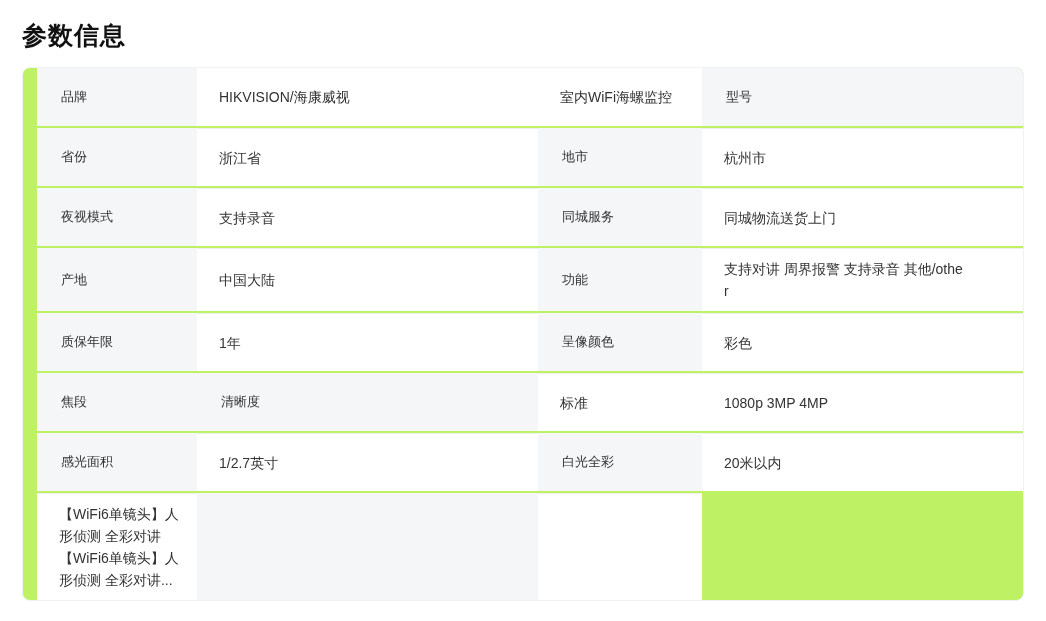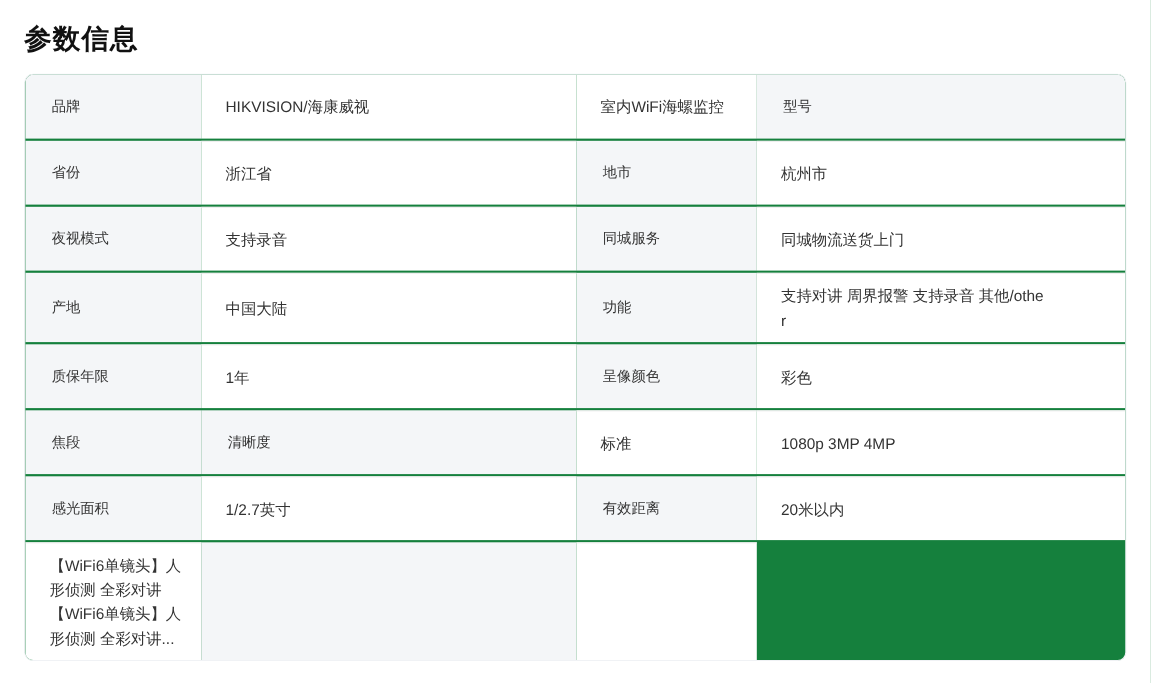--- a/index.html
+++ b/index.html
@@ -24,24 +24,25 @@
     font-size: 25px;
     font-weight: 700;
     color: var(--title-text);
     letter-spacing: 1px;
     margin: 4px 0 15px 0;
   }
   .params-table {
     display: flex;
     flex-direction: column;
     row-gap: 2px;
-    background: #15803d;
+    background: #bef264;
     border: 1px solid var(--table-border);
     border-radius: 8px;
     overflow: hidden;
+    padding-left: 14px;
   }
   .param-row {
     display: grid;
     grid-template-columns: 160px 341px 164px 1fr;
     min-height: 58px;
   }
   .cell {
     display: flex;
     align-items: center;
     padding: 9px 18px;
@@ -140,21 +141,21 @@
     <div class="cell value">
           <span class="txt">1080p 3MP 4MP</span>
         </div>
   </div>
 
   <div class="param-row">
     <div class="cell label">感光面积</div>
     <div class="cell value">
           <span class="txt">1/2.7英寸</span>
         </div>
-    <div class="cell label">有效距离</div>
+    <div class="cell label">白光全彩</div>
     <div class="cell value">
           <span class="txt">20米以内</span>
         </div>
   </div>
 
   <div class="param-row">
     <div class="cell value">
           <span class="txt">【WiFi6单镜头】人形侦测 全彩对讲
 【WiFi6单镜头】人形侦测 全彩对讲...</span>
         </div>

